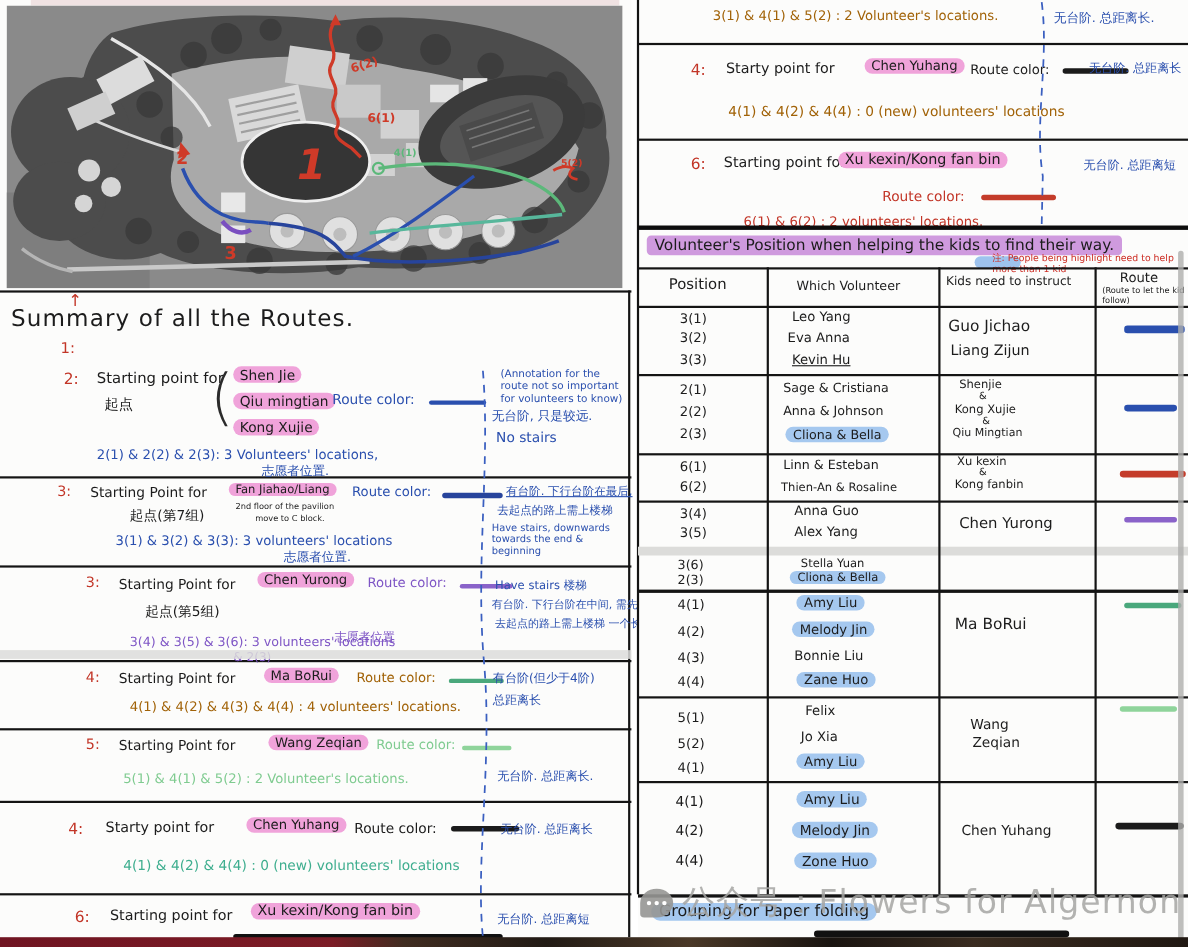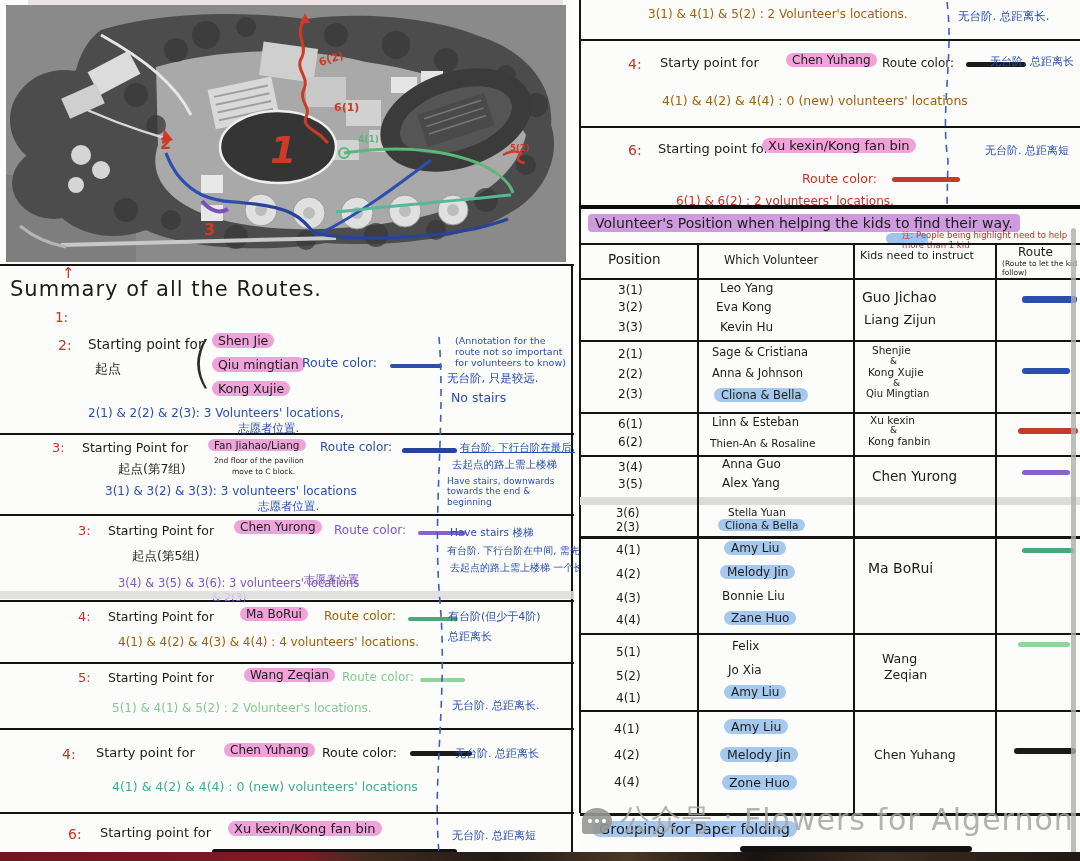--- a/index.html
+++ b/index.html
@@ -276,22 +276,22 @@
   <div class="ink" style="left:608px;top:252px;font-size:13.5px;">Position</div>
   <div class="ink" style="left:724px;top:254px;font-size:11.5px;">Which Volunteer</div>
   <div class="ink" style="left:860px;top:250px;font-size:11px;">Kids need to instruct</div>
   <div class="ink" style="left:1018px;top:246px;font-size:12px;">Route</div>
   <div class="ink wrap" style="left:1002px;top:260px;width:76px;font-size:7.5px;">(Route to let the kid follow)</div>
 
   <div class="ink" style="left:618px;top:284px;font-size:12px;">3(1)</div>
   <div class="ink" style="left:618px;top:301px;font-size:12px;">3(2)</div>
   <div class="ink" style="left:618px;top:321px;font-size:12px;">3(3)</div>
   <div class="ink" style="left:720px;top:282px;font-size:12px;">Leo Yang</div>
-  <div class="ink" style="left:716px;top:301px;font-size:12px;">Eva Kong</div>
-  <div class="ink" style="left:720px;top:321px;font-size:12px;">Kevin Hu</div>
+  <div class="ink" style="left:716px;top:301px;font-size:12px;">Eva Anna</div>
+  <div class="ink" style="left:720px;top:321px;font-size:12px;text-decoration:underline;">Kevin Hu</div>
   <div class="ink" style="left:862px;top:289px;font-size:14px;">Guo Jichao</div>
   <div class="ink" style="left:864px;top:313px;font-size:13px;">Liang Zijun</div>
   <div class="swatch" style="left: 1022px; top: 296px; width: 55px; height: 7px; background: rgb(42, 79, 174);"></div>
 
   <div class="ink" style="left:618px;top:348px;font-size:12px;">2(1)</div>
   <div class="ink" style="left:618px;top:368px;font-size:12px;">2(2)</div>
   <div class="ink" style="left:618px;top:388px;font-size:12px;">2(3)</div>
   <div class="ink" style="left:712px;top:346px;font-size:11.5px;">Sage &amp; Cristiana</div>
   <div class="ink" style="left:712px;top:367px;font-size:11.5px;">Anna &amp; Johnson</div>
   <div class="ink" style="left:714px;top:389px;font-size:11.5px;"><span class="hl-blue">Cliona &amp; Bella</span></div>

